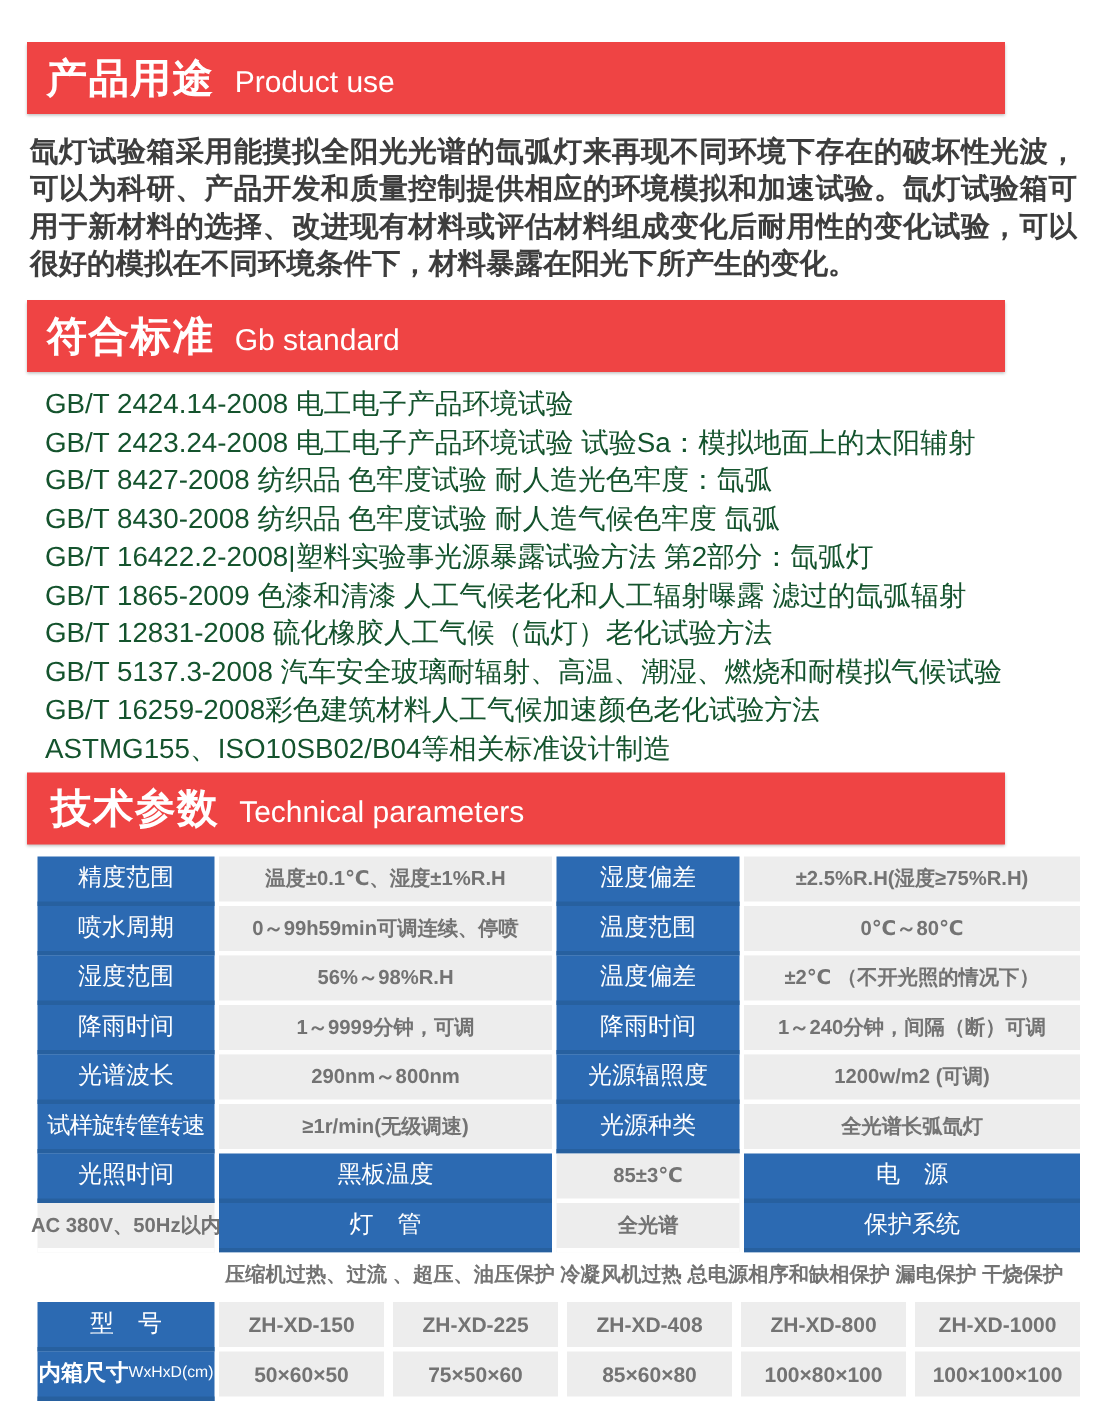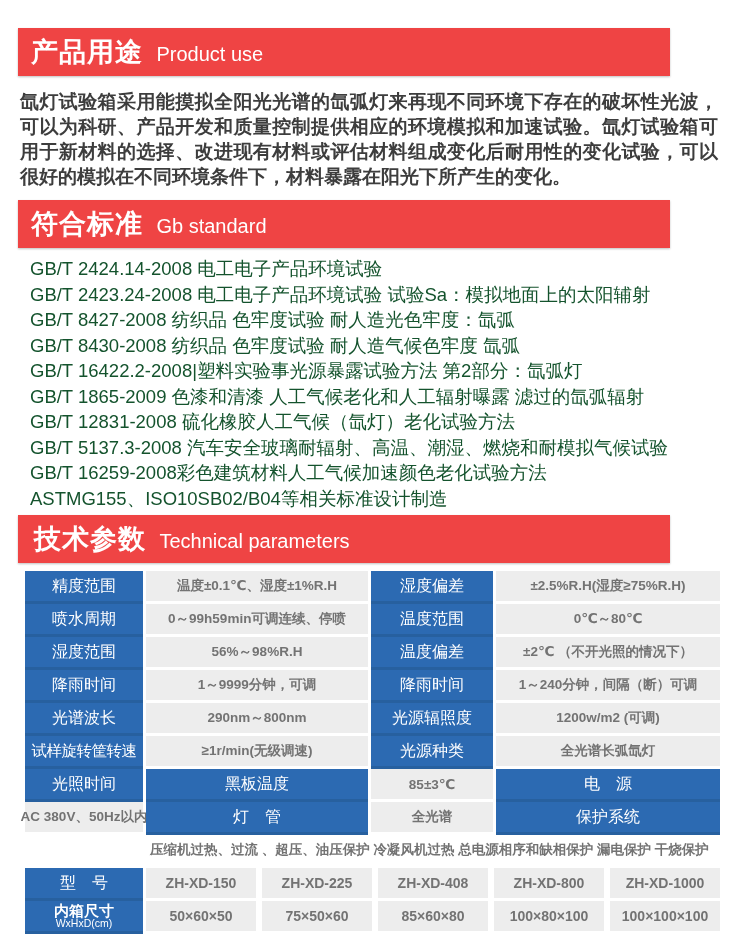--- a/index.html
+++ b/index.html
@@ -66,21 +66,21 @@
   .tl {
     background:#2c6ab2;
     color:#fff;
     display:flex; align-items:center; justify-content:center;
     font-size:16px;
     border-bottom:3px solid #27609f;
     text-align:center;
     line-height:1.05;
   }
   .tl .sub { font-size:10.5px; display:block; }
-  .tl.twoline { flex-direction:column; }
+  .tl.twoline { }
   .tl.twoline .main { font-weight:bold; font-size:15px; }
   .tv {
     background:#ededed;
     color:#737373;
     display:flex; align-items:center; justify-content:center;
     font-size:13.5px;
     border-bottom:3px solid #ffffff;
     white-space:nowrap;
     font-weight:bold;
   }

